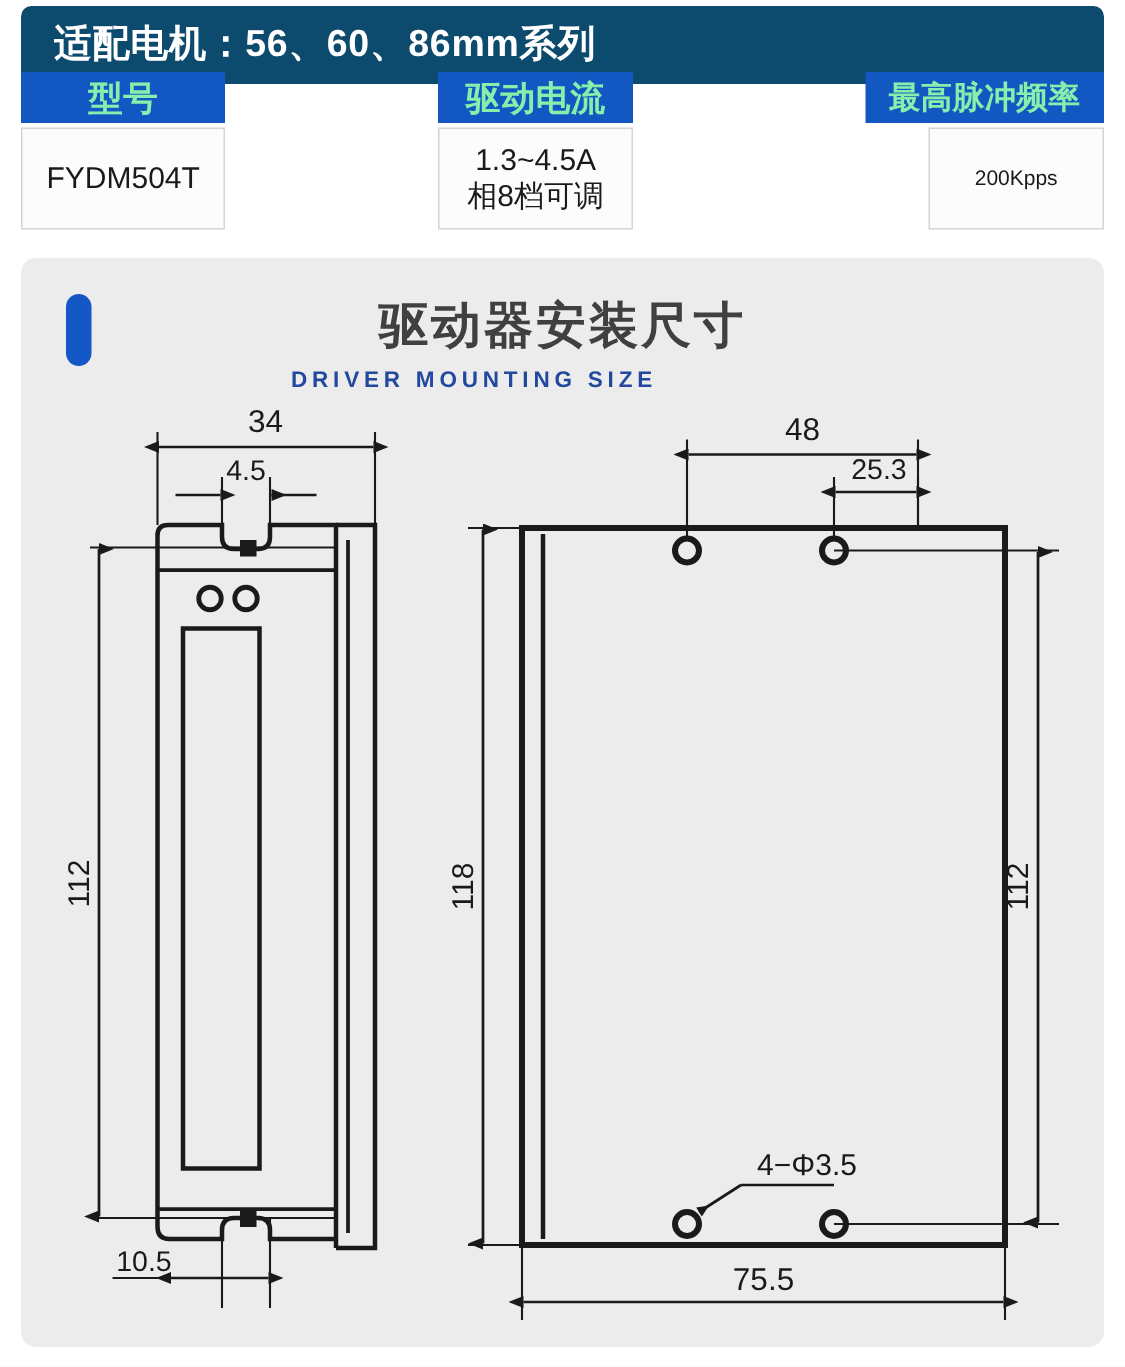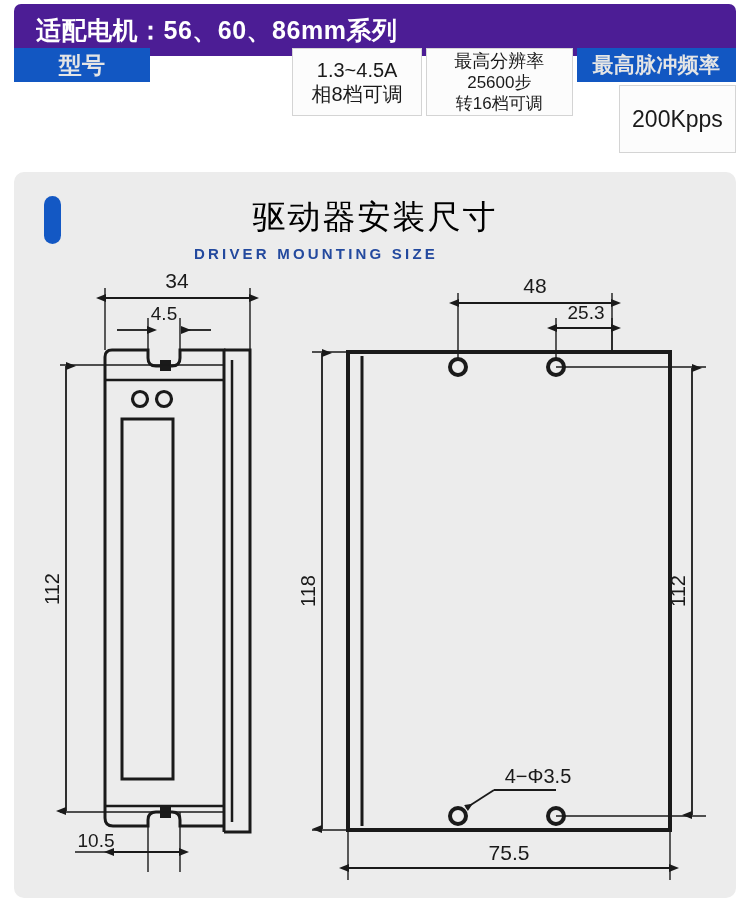--- a/index.html
+++ b/index.html
@@ -16,21 +16,21 @@
     -webkit-font-smoothing: antialiased;
   }
 
   
   .banner {
     position: absolute;
     left: 14px;
     top: 4px;
     width: 722px;
     height: 52px;
-    background: #4c1d95;
+    background: #0c4a6e;
     border-radius: 7px;
     box-sizing: border-box;
   }
   .banner-text {
     position: absolute;
     left: 22px;
     top: 50%;
     transform: translateY(-50%);
     color: #ffffff;
     font-size: 25px;
@@ -55,21 +55,21 @@
     gap: 3px;
   }
   .spec-col.c0 { width: 137px; }
   .spec-col.c1 { width: 135px; }
   .spec-col.c2 { width: 130px; }
   .spec-col.c3 { width: 148px; }
   .spec-col.c4 { width: 160px; }
 
   .spec-head {
     background: #1257c2;
-    color: #e5e5e5;
+    color: #86efac;
     font-size: 23px;
     font-weight: bold;
     height: 34px;
     display: flex;
     align-items: center;
     justify-content: center;
     white-space: nowrap;
     letter-spacing: 0.3px;
   }
   .spec-col.c4 .spec-head { font-size: 21px; }
@@ -85,21 +85,21 @@
     justify-content: center;
     color: #1a1a1a;
     font-size: 20px;
     line-height: 1.22;
     white-space: nowrap;
   }
   .spec-cell .ln { display: block; }
   .spec-col.c0 .spec-cell { font-size: 20px; }
   .spec-col.c3 .spec-cell { font-size: 17px; line-height: 1.25; }
   .spec-col.c3 .spec-cell .ln1 { font-size: 18px; }
-  .spec-col.c4 .spec-cell { font-size: 23px; margin-left: 42px; }
+  .spec-col.c4 .spec-cell { font-size: 14px; margin-left: 42px; }
 
   
   .panel {
     position: absolute;
     left: 14px;
     top: 172px;
     width: 722px;
     height: 726px;
     background: #ececec;
     border-radius: 10px;
@@ -116,22 +116,22 @@
     background: #1358c4;
     border-radius: 9px;
   }
   .sec-title {
     position: absolute;
     left: 0;
     top: 200px;
     width: 750px;
     text-align: center;
     font-size: 33px;
-    font-weight: normal;
-    color: #000000;
+    font-weight: bold;
+    color: #404040;
     letter-spacing: 2px;
     line-height: 1;
   }
   .sec-sub {
     position: absolute;
     left: 0;
     top: 246px;
     width: 632px;
     text-align: center;
     font-size: 15px;
@@ -159,38 +159,37 @@
 <body>
 
 <div class="banner">
   <div class="banner-text">适配电机：56、60、86mm系列</div>
 </div>
 
 <div class="spec-table">
 
   <div class="spec-col c0">
     <div class="spec-head">型号</div>
+    <div class="spec-cell">
+      <span class="ln ln1">FYDM504T</span>
+    </div>
   </div>
 
   <div class="spec-col c1">
   </div>
 
   <div class="spec-col c2">
+    <div class="spec-head">驱动电流</div>
     <div class="spec-cell">
       <span class="ln ln1">1.3~4.5A</span>
       <span class="ln ln2">相8档可调</span>
     </div>
   </div>
 
   <div class="spec-col c3">
-    <div class="spec-cell">
-      <span class="ln ln1">最高分辨率</span>
-      <span class="ln ln2">25600步</span>
-      <span class="ln ln3">转16档可调</span>
-    </div>
   </div>
 
   <div class="spec-col c4">
     <div class="spec-head">最高脉冲频率</div>
     <div class="spec-cell">
       <span class="ln ln1">200Kpps</span>
     </div>
   </div>
 
 </div>

